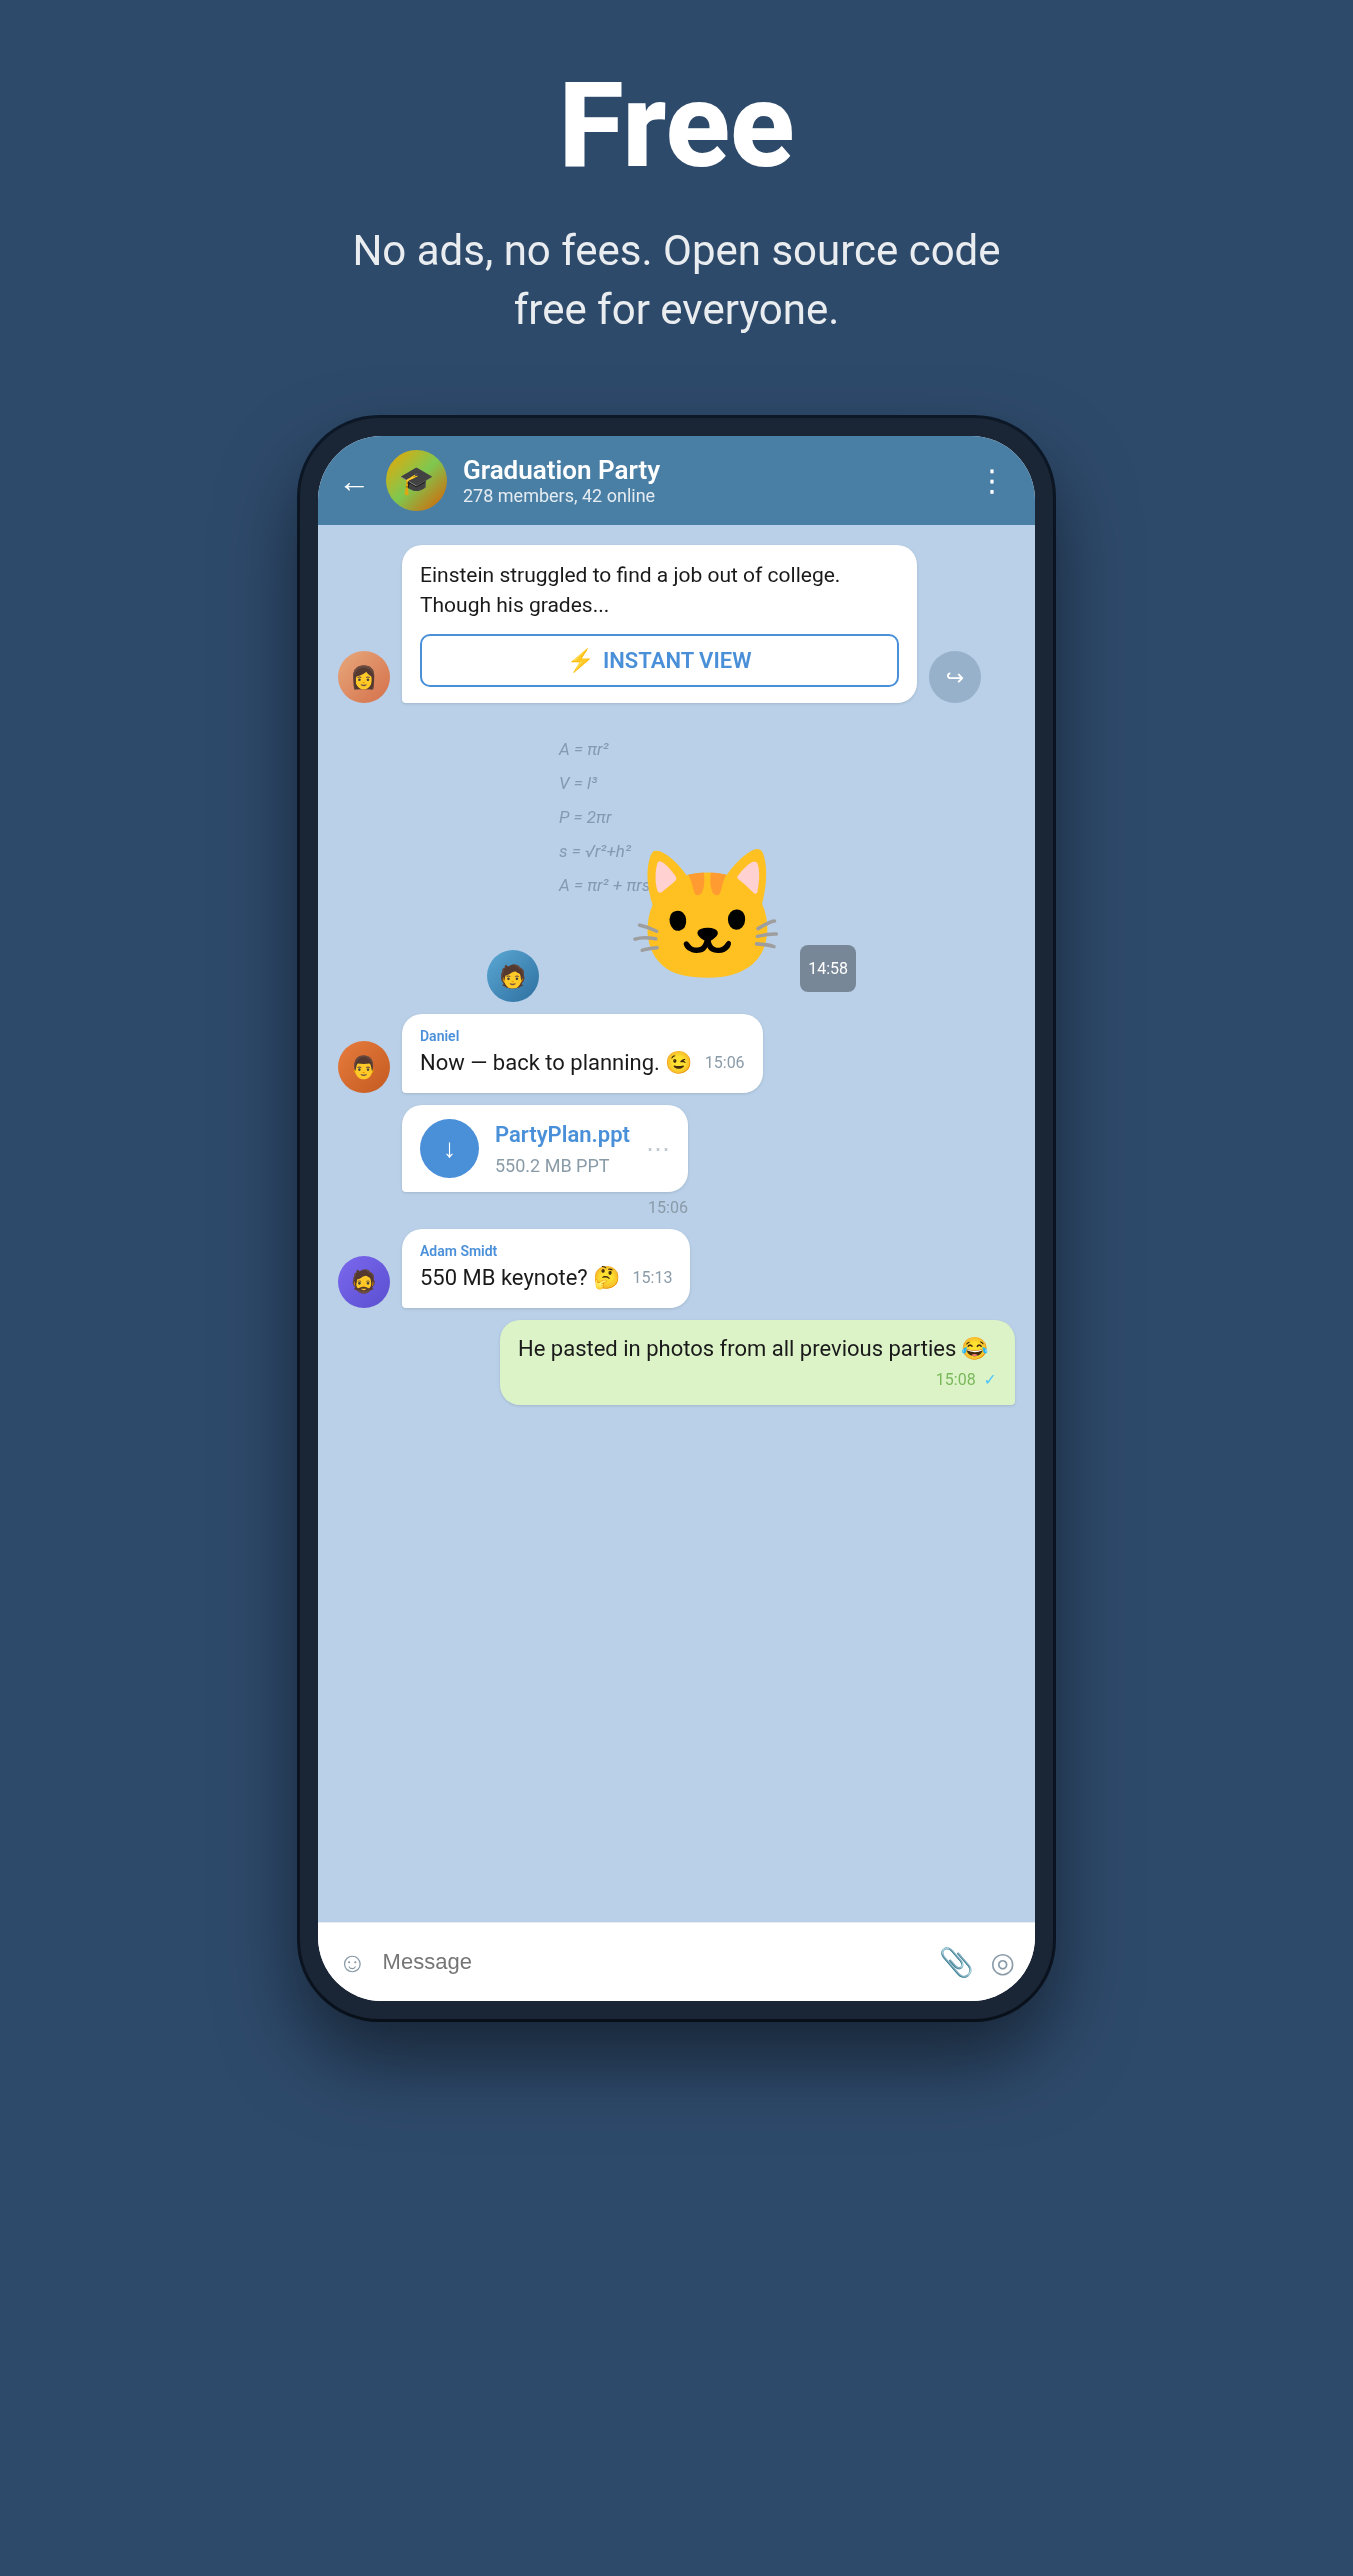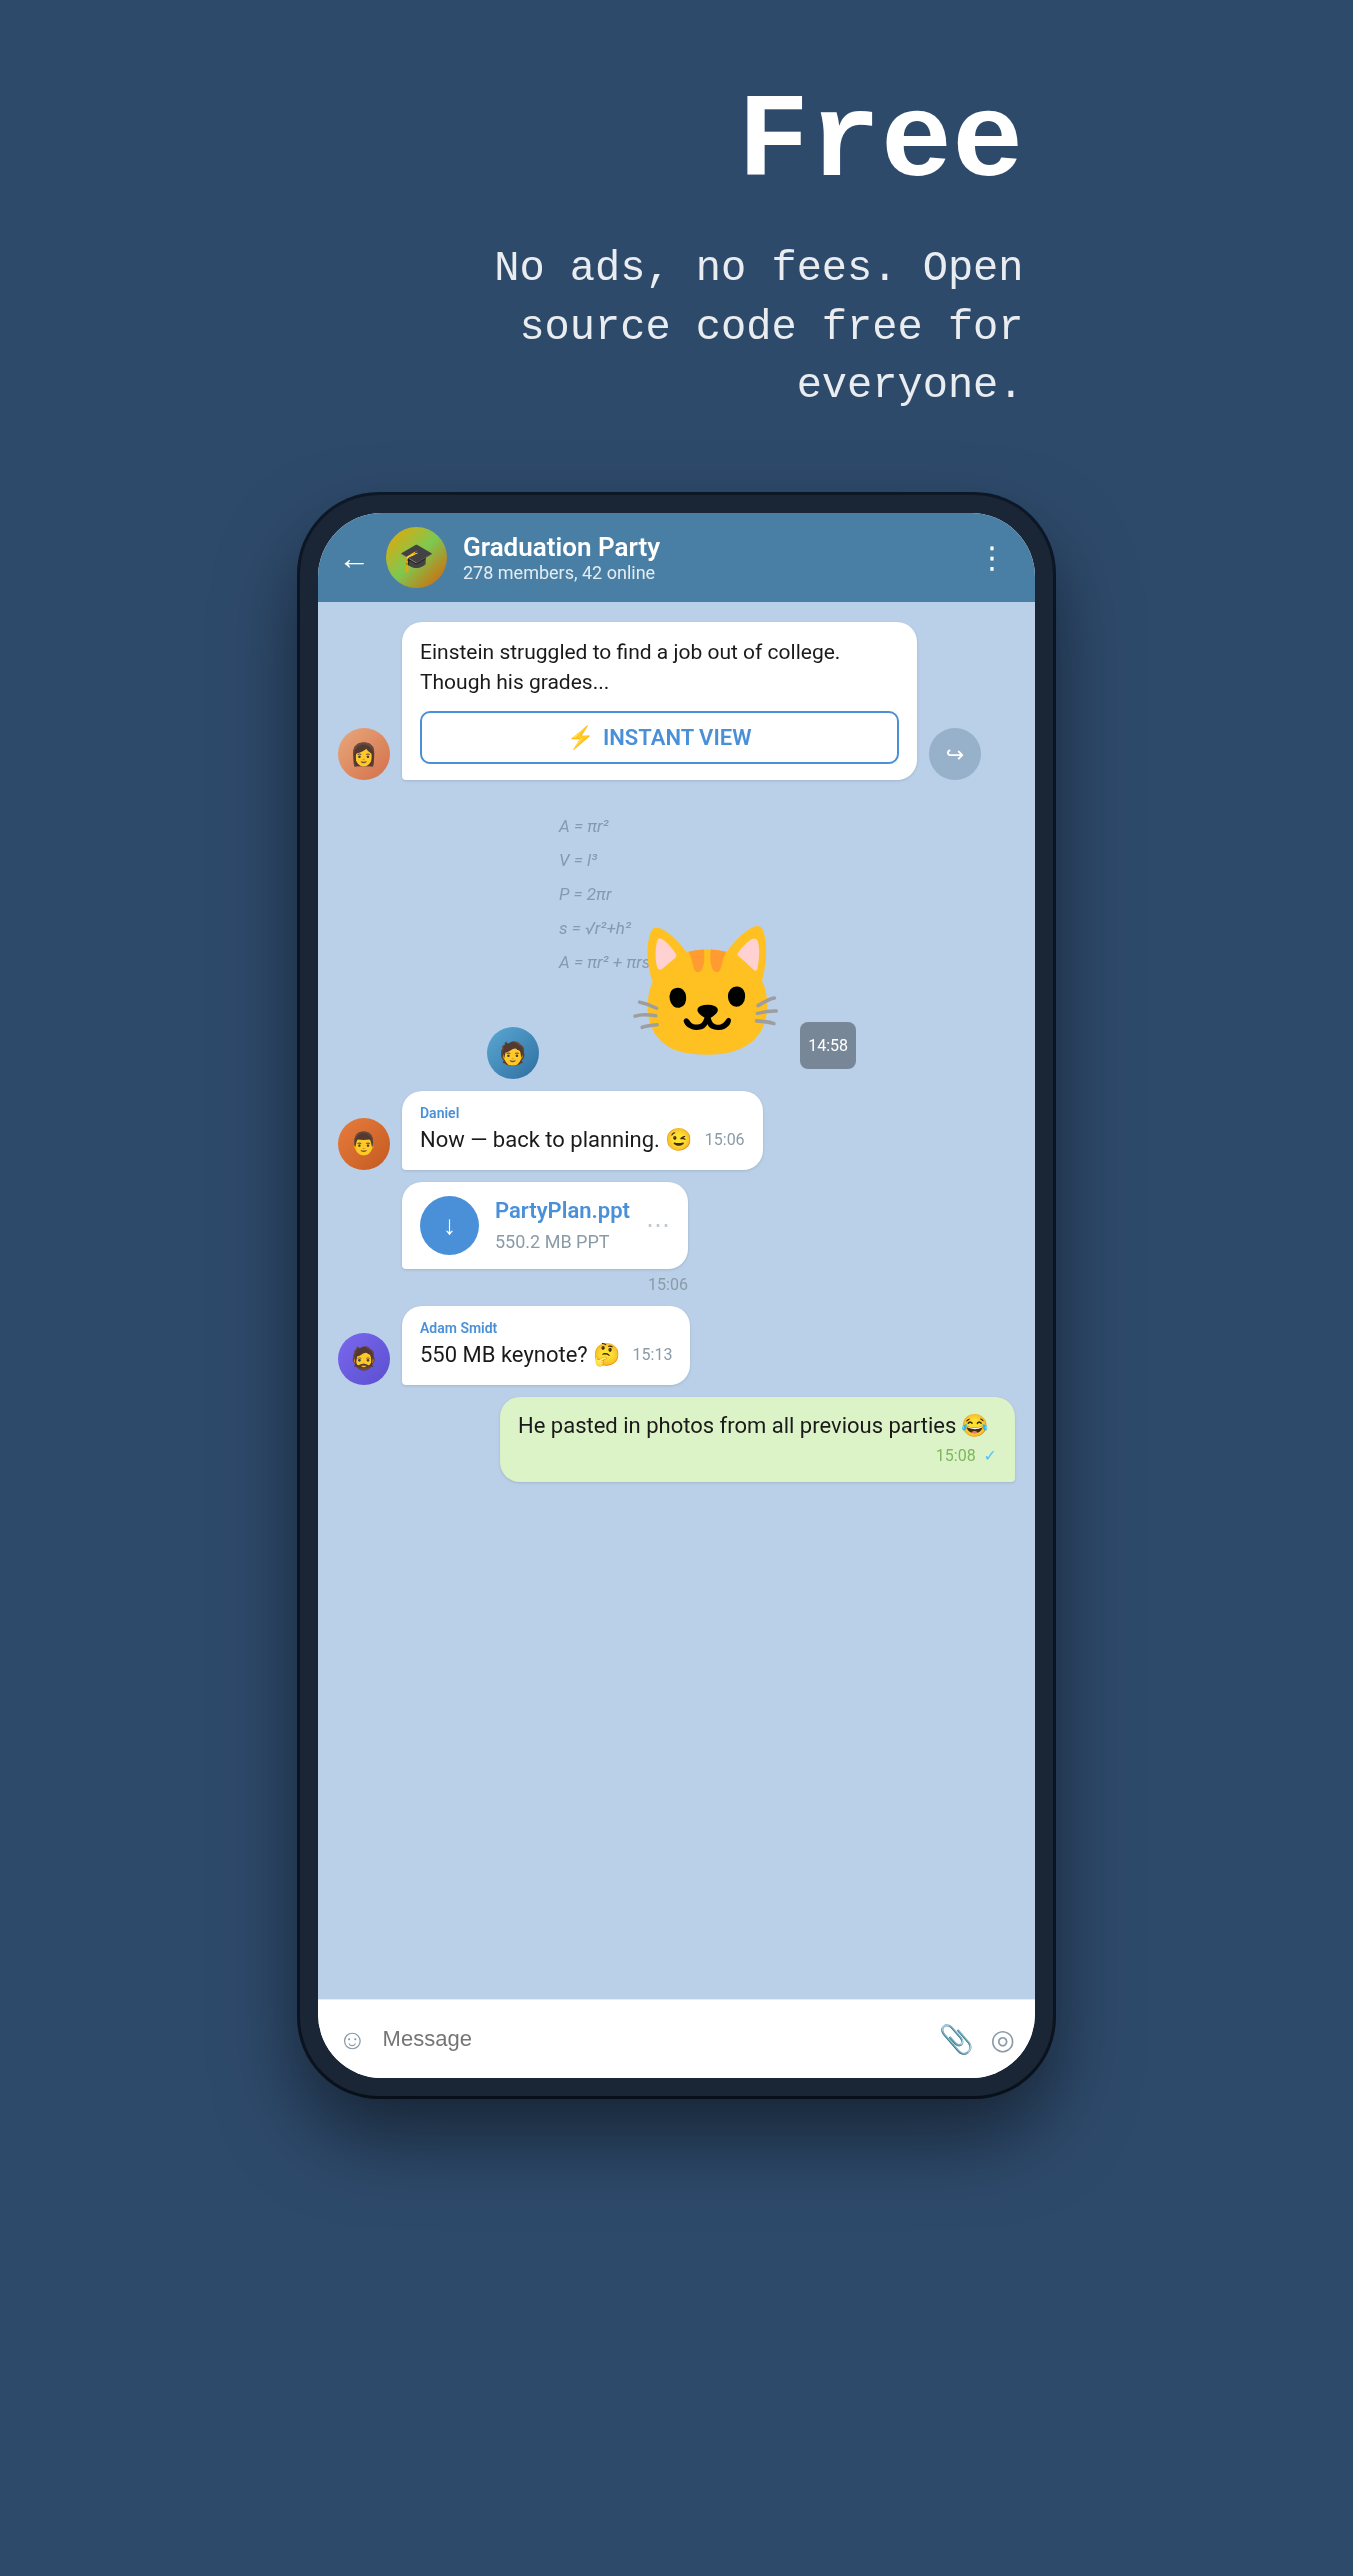--- a/index.html
+++ b/index.html
@@ -9,24 +9,23 @@
       background-color: #2e4a6b;
       font-family: -apple-system, BlinkMacSystemFont, 'Segoe UI', Roboto, sans-serif;
       display: flex;
       flex-direction: column;
       align-items: center;
       overflow: hidden;
     }
 
     
     .hero-section {
-      text-align: right;
-      padding: 79px 40px 59px;
-      color: white;
-      font-family: Liberation Mono, monospace;
+      text-align: center;
+      padding: 61px 40px 59px;
+      color: white;
     }
     .hero-title {
       font-size: 119px;
       font-weight: 800;
       line-height: 1.1;
       color: #ffffff;
       margin-bottom: 30px;
     }
     .hero-subtitle {
       font-size: 42px;

